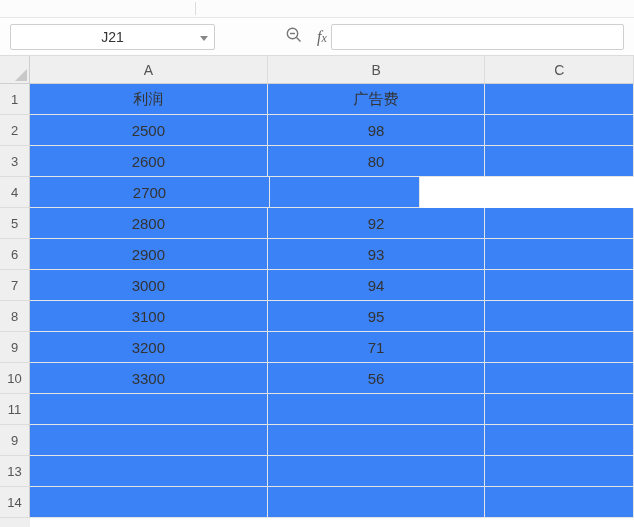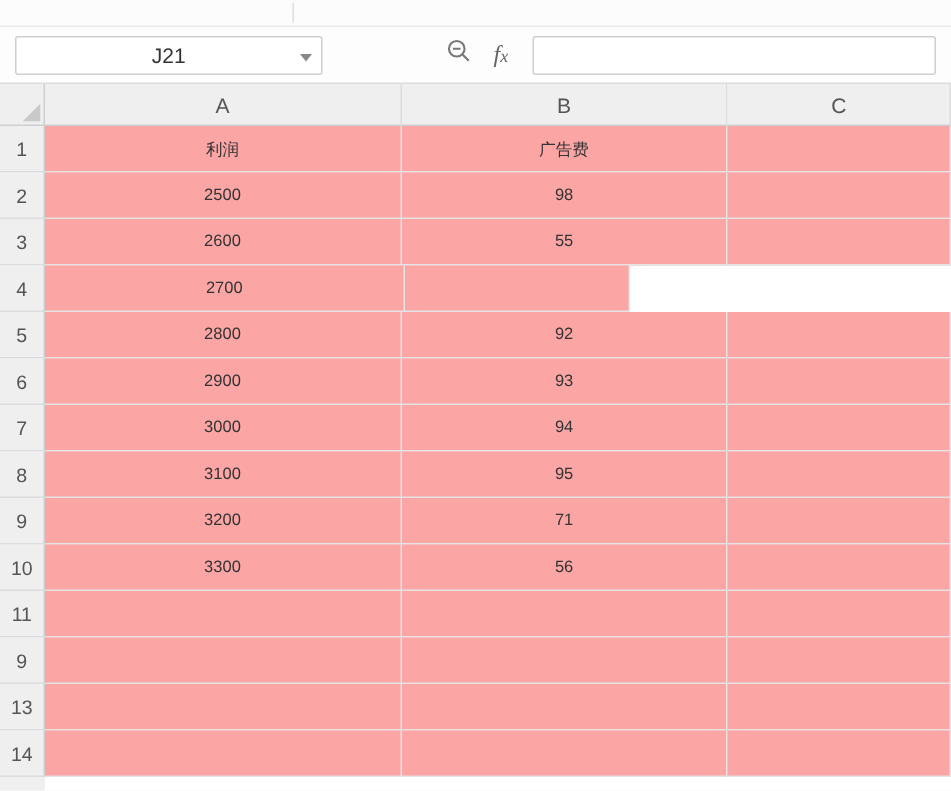--- a/index.html
+++ b/index.html
@@ -18,21 +18,21 @@
     background: #dcdcdc;
   }
   
   .formula-bar {
     height: 38px;
     background: #fdfdfd;
     border-bottom: 1px solid #dcdcdc;
     display: flex;
     align-items: center;
     padding: 0 10px;
-    gap: 12px;
+    gap: 0;
   }
   .name-box {
     width: 205px;
     height: 26px;
     border: 1px solid #cfcfcf;
     background: #fff;
     display: flex;
     align-items: center;
     justify-content: center;
     position: relative;
@@ -116,23 +116,23 @@
     display: flex;
     height: 31px;
   }
   .cell {
     height: 31px;
     border-right: 1px solid #e4e4e4;
     border-bottom: 1px solid #e4e4e4;
     display: flex;
     align-items: center;
     justify-content: center;
-    font-size: 11px;
+    font-size: 15px;
     color: #333;
-    background: #fca5a5;
+    background: #3b82f6;
   }
   .colA { width: 240px; }
   .colB { width: 220px; }
   .colC { width: 150px; }
 </style>
 </head>
 <body>
 
 <div class="toolbar-strip">
   <div class="toolbar-divider" style="left:195px"></div>
@@ -196,21 +196,21 @@
           <div class="cell colB">广告费</div>
           <div class="cell colC"></div>
         </div>
         <div class="row">
           <div class="cell colA">2500</div>
           <div class="cell colB">98</div>
           <div class="cell colC"></div>
         </div>
         <div class="row">
           <div class="cell colA">2600</div>
-          <div class="cell colB">55</div>
+          <div class="cell colB">80</div>
           <div class="cell colC"></div>
         </div>
         <div class="row">
           <div class="cell colA">2700</div>
           <div class="cell colC"></div>
         </div>
         <div class="row">
           <div class="cell colA">2800</div>
           <div class="cell colB">92</div>
           <div class="cell colC"></div>

